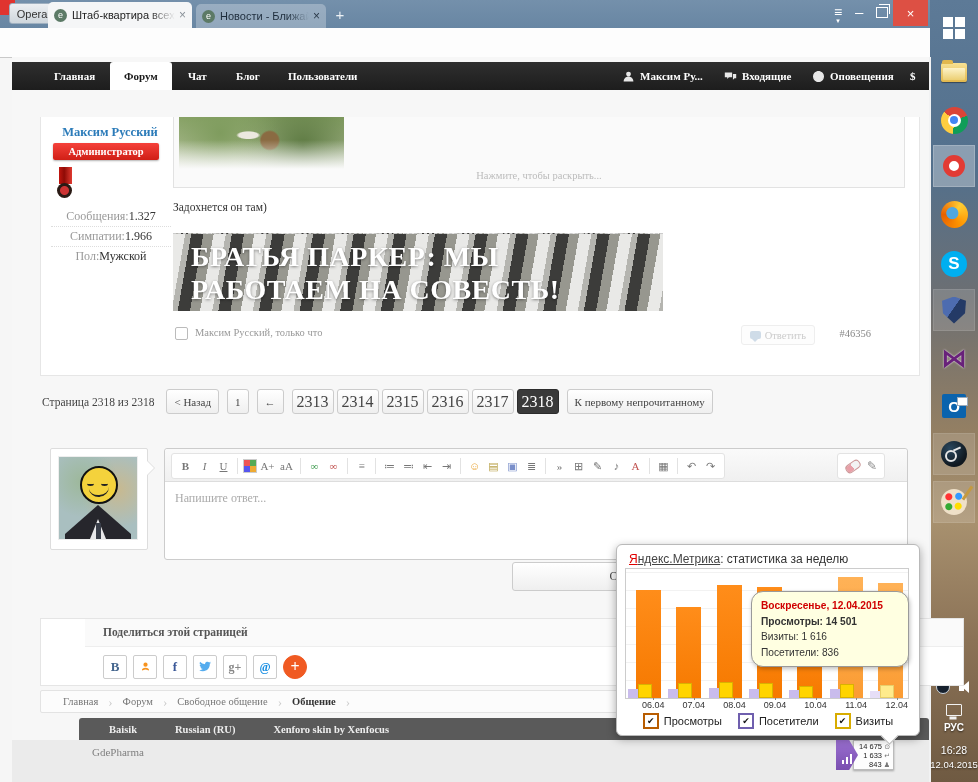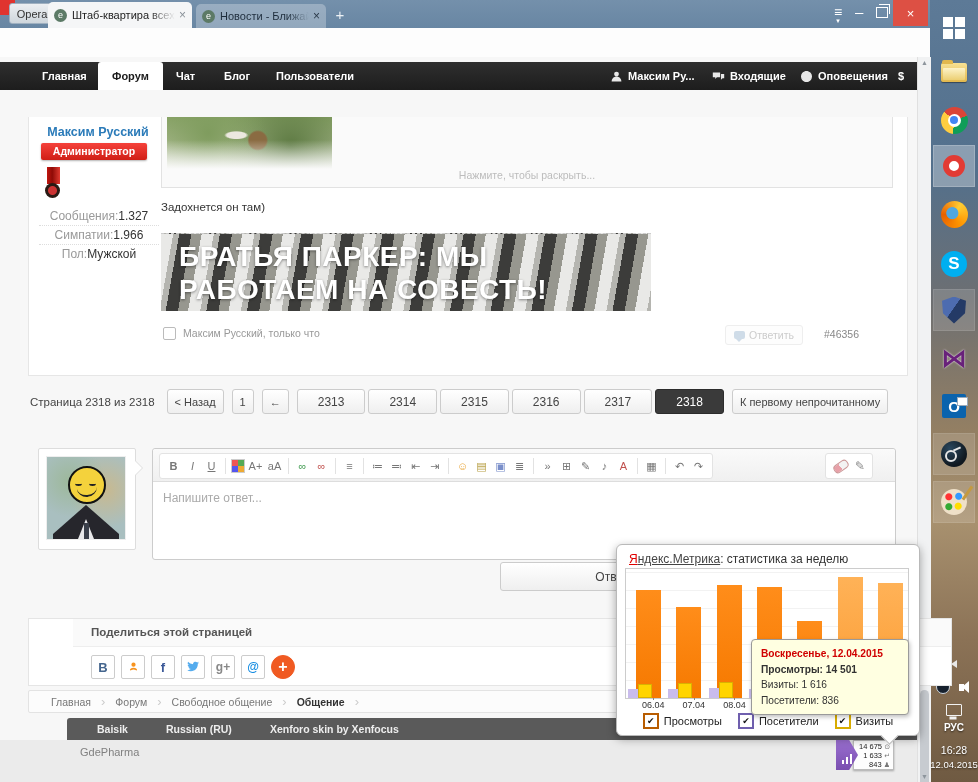--- a/index.html
+++ b/index.html
@@ -68,21 +68,21 @@
   #urlbox .heart{margin:0 10px 0 6px;color:#4a4a4a;font-size:13px;border-left:1px solid #e4e4e4;padding-left:10px;flex:none;}
   .circbtn{top:31px;width:20px;height:20px;border:1.5px solid #6f6f6f;border-radius:50%;color:#555;font-size:11px;display:flex;align-items:center;justify-content:center;box-sizing:border-box;}
   
   #gridic{left:78px;top:35px;width:13px;height:13px;display:grid;grid-template-columns:repeat(3,3px);grid-template-rows:repeat(3,3px);gap:2px;}
   #gridic div{background:#6b6b6b;}
   
   #scrollbar{left:917px;top:57px;width:13px;height:725px;background:#f1f2f3;border-left:1px solid #e0e0e0;}
   #scrollbar .arr{width:13px;text-align:center;color:#8d959c;font-size:7px;position:absolute;}
   #scrollthumb{position:absolute;left:2px;top:633px;width:9px;height:100px;background:#c7cbd0;border-radius:5px;}
   
-  #page{left:0;top:57px;width:917px;height:725px;background:#f7f7f7;}
+  #page{left:12px;top:57px;width:917px;height:725px;background:#f7f7f7;font-family:Liberation Serif, serif;}
   #forumnav{position:absolute;left:0;top:5px;width:917px;height:28px;background:linear-gradient(#2f2f2f,#1d1d1d);}
   .fnav{position:absolute;top:0;height:28px;line-height:28px;color:#fff;font-size:11px;font-weight:bold;padding:0 14px;}
   .fnav.active{background:#fff;color:#1a1a1a;border-radius:3px 3px 0 0;}
   .fnavr{position:absolute;top:0;height:28px;display:flex;align-items:center;color:#fff;font-size:11px;font-weight:bold;gap:5px;}
   .mini-svg{width:13px;height:13px;fill:#e8e8e8;}
   #subnav{position:absolute;left:0;top:33px;width:917px;height:26px;background:linear-gradient(#efefef,#e2e2e2);border-bottom:1px solid #cfcfcf;display:flex;align-items:center;gap:24px;padding-left:36px;box-sizing:border-box;}
   #subnav span{font-size:10.5px;color:#7b7b7b;}
   
   #card{position:absolute;left:28px;top:60px;width:878px;height:258px;background:#fff;border:1px solid #e6e6e6;border-top:none;}
   #author{position:absolute;left:10px;top:8px;width:118px;text-align:center;font-size:12.5px;font-weight:bold;color:#2b7bb9;}
@@ -109,21 +109,21 @@
   #postfoot .cb{position:absolute;left:2px;top:2px;width:11px;height:11px;border:1px solid #bbb;background:#fff;border-radius:2px;}
   #postfoot .meta{position:absolute;left:22px;top:2px;}
   #ghostreply{position:absolute;right:90px;top:0;height:18px;border:1px solid #eee;border-radius:3px;color:#ccc;padding:0 8px;display:flex;align-items:center;gap:4px;background:#fdfdfd;}
   .bub{width:11px;height:8px;background:#cfdce8;border-radius:2px;position:relative;}
   .bub:after{content:"";position:absolute;left:2px;bottom:-3px;border-left:3px solid transparent;border-right:3px solid transparent;border-top:3px solid #cfdce8;}
   #postid{position:absolute;right:34px;top:3px;color:#888;}
   
   #pagin{position:absolute;left:30px;top:331px;height:27px;display:flex;align-items:center;font-size:11px;color:#444;}
   #pagin .lbl{font-size:11.5px;margin-right:12px;}
   .pgbtn{height:25px;border:1px solid #ccc;border-radius:3px;background:linear-gradient(#fff,#efefef);display:flex;align-items:center;justify-content:center;padding:10px 7px;margin-right:8px;color:#444;box-sizing:border-box;}
-  .pgbtn.sm{margin-right:3px;padding:0 20px;font-size:12px;}
+  .pgbtn.sm{margin-right:3px;padding:0 4px;font-size:16px;}
   .pgbtn.cur{background:#3a3a3a;border-color:#2c2c2c;color:#fff;}
   
   #avabox{position:absolute;left:38px;top:391px;width:96px;height:100px;background:#fff;border:1px solid #ddd;border-radius:2px;}
   #avabox:after{content:"";position:absolute;right:-7px;top:12px;border-top:7px solid transparent;border-bottom:7px solid transparent;border-left:7px solid #fff;filter:drop-shadow(1px 0 0 #ddd);}
   #avatar{position:absolute;left:7px;top:7px;width:80px;height:84px;background:radial-gradient(circle at 30% 30%,#9db89a,transparent 45%),radial-gradient(circle at 75% 40%,#c8b98f,transparent 50%),#a9bfc0;overflow:hidden;border:1px solid #eee;box-sizing:border-box;}
   #suit{position:absolute;left:6px;bottom:0;width:66px;height:34px;background:#26262c;clip-path:polygon(50% 0,100% 85%,100% 100%,0 100%,0 85%);}
   #shirt{position:absolute;left:31px;bottom:0;width:16px;height:20px;background:#e8e8ea;clip-path:polygon(50% 0,100% 100%,0 100%);}
   #tie{position:absolute;left:37px;bottom:0;width:5px;height:16px;background:#3a3f4a;}
   #head{position:absolute;left:21px;top:9px;width:38px;height:38px;border-radius:50%;background:#f4d23c;border:2.5px solid #111;box-sizing:border-box;}
   #head .e1,#head .e2{position:absolute;top:13px;width:7px;height:3px;border-radius:50%;border-bottom:2px solid #222;}
@@ -168,21 +168,21 @@
   .bar{position:absolute;bottom:0;}
   .bar.views{background:linear-gradient(#ff8d1a,#f67900);z-index:1;}
   .bar.views.muted{background:linear-gradient(#ffb257,#fb9c33);}
   .bar.visitors{background:#c9bcec;z-index:2;}
   .bar.visitors.muted{background:#e6def7;}
   .bar.visits{background:#ffd400;border:1px solid #d9b200;box-sizing:border-box;z-index:3;}
   .bar.visits.muted{background:#ffeb8c;border-color:#e8cf6a;}
   #xlabels{position:absolute;left:16px;top:155px;width:284px;display:flex;justify-content:space-around;}
   #xlabels span{font-size:9px;color:#333;width:38px;text-align:center;position:relative;}
   #xlabels span:before{content:"";position:absolute;left:50%;top:-4px;width:1px;height:4px;background:#888;}
-  #tooltip{position:absolute;left:134px;top:46px;width:158px;height:76px;background:#ffffe1;border:1px solid #9a9a9a;border-radius:4px;box-shadow:1px 2px 4px rgba(0,0,0,.25);padding:6px 9px;box-sizing:border-box;z-index:5;font-size:10.2px;color:#333;line-height:15.5px;margin-top:48px;}
+  #tooltip{position:absolute;left:134px;top:46px;width:158px;height:76px;background:#ffffe1;border:1px solid #9a9a9a;border-radius:12px;box-shadow:1px 2px 4px rgba(0,0,0,.25);padding:6px 9px;box-sizing:border-box;z-index:5;font-size:10.2px;color:#333;line-height:15.5px;}
   #tooltip .day{color:#d00000;font-weight:bold;}
   #tooltip .vw{font-weight:bold;}
   #legend{position:absolute;left:0;top:168px;width:100%;display:flex;justify-content:center;gap:16px;align-items:center;}
   .leg{display:flex;align-items:center;gap:5px;font-size:11px;color:#222;}
   .legbox{width:12px;height:12px;background:#fff;border:2px solid #000;display:flex;align-items:center;justify-content:center;font-size:9px;color:#111;line-height:12px;}
   .leg.c0 .legbox{border-color:#b85c00;} .leg.c1 .legbox{border-color:#6f5fae;} .leg.c2 .legbox{border-color:#d8ac00;}
   
   #informer{position:absolute;left:836px;top:740px;width:58px;height:30px;z-index:30;display:flex;}
   #infarrow{width:22px;height:30px;background:linear-gradient(#9a6fd0,#7a4fb0);clip-path:polygon(0 0,60% 0,100% 50%,60% 100%,0 100%);display:flex;align-items:flex-end;justify-content:center;padding-bottom:6px;box-sizing:border-box;}
   #infarrow .b{width:2.5px;background:#fff;margin:0 .7px;}

